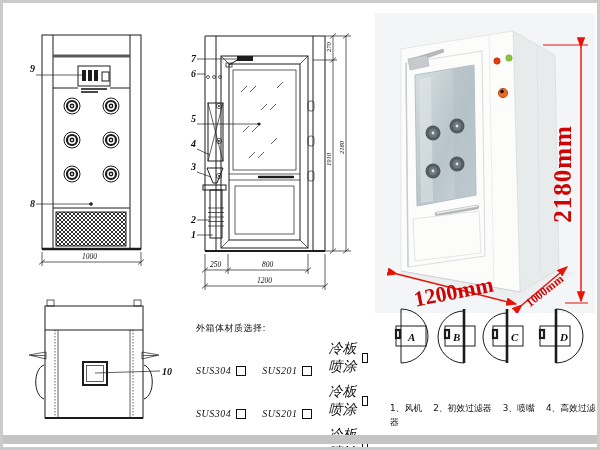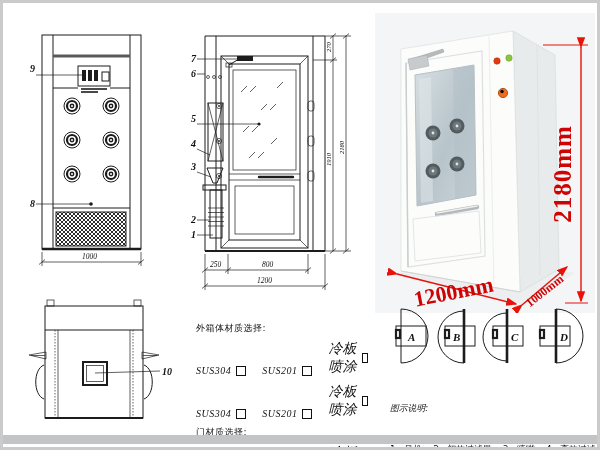--- a/index.html
+++ b/index.html
@@ -381,21 +381,20 @@
         </span>
       <span class="opt">
           <span class="opt-name">SUS201</span>
           <span class="cb"></span>
         </span>
       <span class="opt">
           <span class="opt-cjk">冷板喷涂</span>
           <span class="cb"></span>
         </span>
     </div>
-    <div class="mat-head">门材质选择:</div>
     <div class="mat-row">
       <span class="opt">
           <span class="opt-name">SUS304</span>
           <span class="cb"></span>
         </span>
       <span class="opt">
           <span class="opt-name">SUS201</span>
           <span class="cb"></span>
         </span>
       <span class="opt">
@@ -434,20 +433,19 @@
     <g transform="translate(152,0)">
       <path class="ln" d="M16,4 A27,27 0 0 1 16,58"></path>
       <rect class="ln" x="0" y="21" width="30" height="20" fill="#fff"></rect>
       <line x1="16" y1="4" x2="16" y2="58" stroke="#1c1c1c" stroke-width="2.6"></line>
       <rect class="thick" x="0" y="25" width="4" height="8" fill="#fff"></rect>
       <text class="door-letter" x="20" y="36">D</text>
     </g>
   </svg>
 
   <div class="abs legend" style="left:387px;top:372px;width:206px;">
-    <div class="legend-title">图示说明:</div>
     <div class="legend-line">1、风机    2、初效过滤器    3、喷嘴    4、高效过滤器</div>
     
     
   </div>
 
   <div class="bottom-bar"></div>
 </div>
 
 </body></html>

